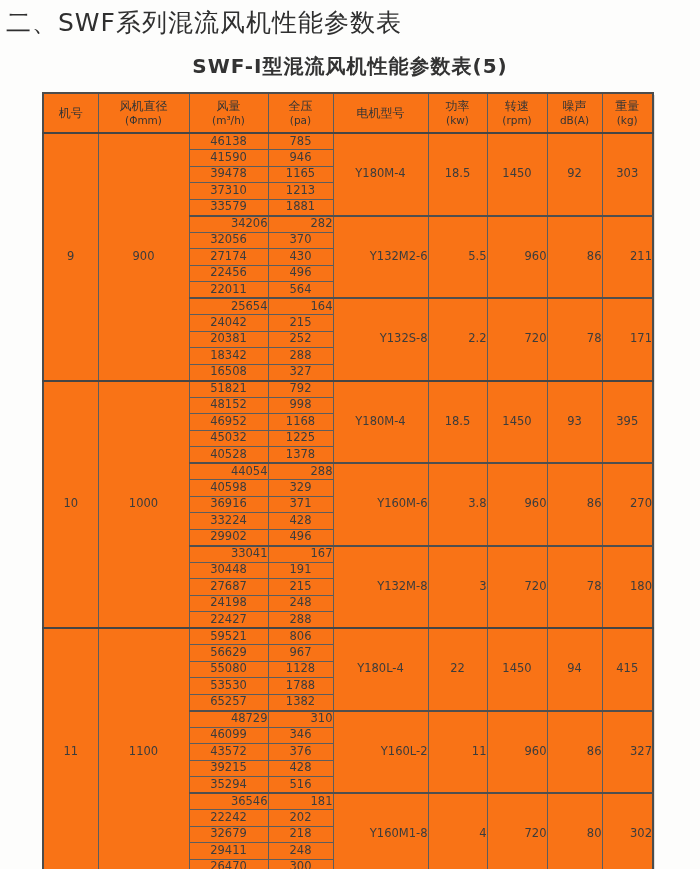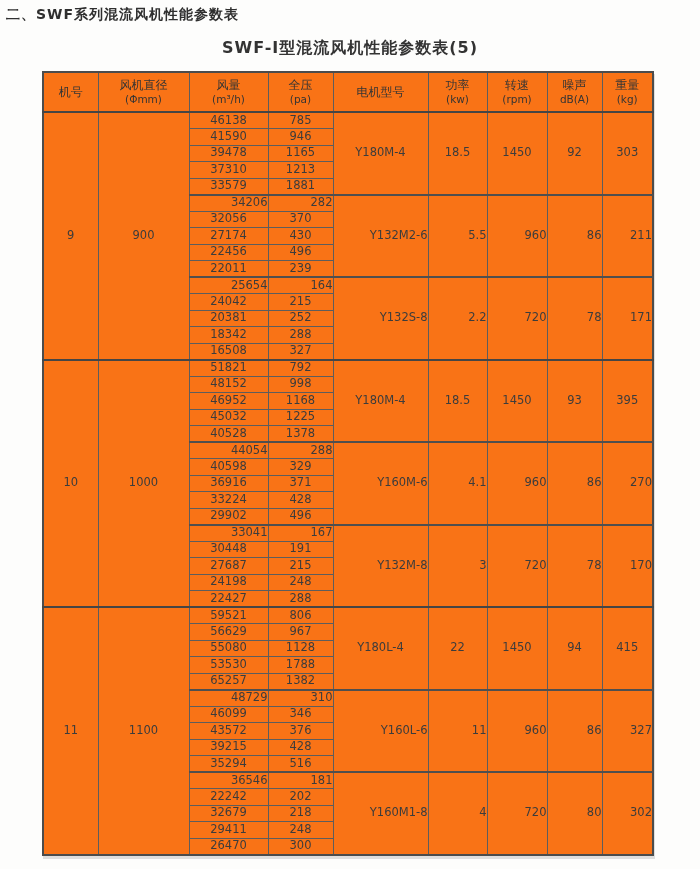--- a/index.html
+++ b/index.html
@@ -9,29 +9,29 @@
     height: 869px;
     background: #fdfdfc;
     font-family: "DejaVu Sans", sans-serif;
     color: #3c3c3c;
     overflow: hidden;
   }
   .page { position: relative; width: 700px; height: 869px; }
 
   .doc-title {
     margin: 6px 0 0 6px;
-    font-size: 14px;
-    font-weight: bold;
+    font-size: 25px;
+    font-weight: normal;
     letter-spacing: 1px;
     color: #2f2f2f;
   }
   .doc-subtitle {
     margin-top: 14px;
     text-align: center;
-    font-size: 16px;
+    font-size: 20px;
     font-weight: bold;
     letter-spacing: 1px;
     color: #333;
   }
 
   table.spec {
     border-collapse: collapse;
     table-layout: fixed;
     margin: 12px 0 0 42px;
     width: 610px;
@@ -145,21 +145,21 @@
         <tr>
           <td>27174</td>
           <td>430</td>
         </tr>
         <tr>
           <td>22456</td>
           <td>496</td>
         </tr>
         <tr>
           <td>22011</td>
-          <td>239</td>
+          <td>564</td>
         </tr>
         <tr class="group-start">
           <td>25654</td>
           <td>164</td>
           <td rowspan="5">Y132S-8</td>
           <td rowspan="5">2.2</td>
           <td rowspan="5">720</td>
           <td rowspan="5">78</td>
           <td rowspan="5">171</td>
         </tr>
@@ -203,21 +203,21 @@
           <td>1225</td>
         </tr>
         <tr>
           <td>40528</td>
           <td>1378</td>
         </tr>
         <tr class="group-start">
           <td>44054</td>
           <td>288</td>
           <td rowspan="5">Y160M-6</td>
-          <td rowspan="5">4.1</td>
+          <td rowspan="5">3.8</td>
           <td rowspan="5">960</td>
           <td rowspan="5">86</td>
           <td rowspan="5">270</td>
         </tr>
         <tr>
           <td>40598</td>
           <td>329</td>
         </tr>
         <tr>
           <td>36916</td>
@@ -231,21 +231,21 @@
           <td>29902</td>
           <td>496</td>
         </tr>
         <tr class="group-start">
           <td>33041</td>
           <td>167</td>
           <td rowspan="5">Y132M-8</td>
           <td rowspan="5">3</td>
           <td rowspan="5">720</td>
           <td rowspan="5">78</td>
-          <td rowspan="5">170</td>
+          <td rowspan="5">180</td>
         </tr>
         <tr>
           <td>30448</td>
           <td>191</td>
         </tr>
         <tr>
           <td>27687</td>
           <td>215</td>
         </tr>
         <tr>
@@ -279,21 +279,21 @@
           <td>53530</td>
           <td>1788</td>
         </tr>
         <tr>
           <td>65257</td>
           <td>1382</td>
         </tr>
         <tr class="group-start">
           <td>48729</td>
           <td>310</td>
-          <td rowspan="5">Y160L-6</td>
+          <td rowspan="5">Y160L-2</td>
           <td rowspan="5">11</td>
           <td rowspan="5">960</td>
           <td rowspan="5">86</td>
           <td rowspan="5">327</td>
         </tr>
         <tr>
           <td>46099</td>
           <td>346</td>
         </tr>
         <tr>

